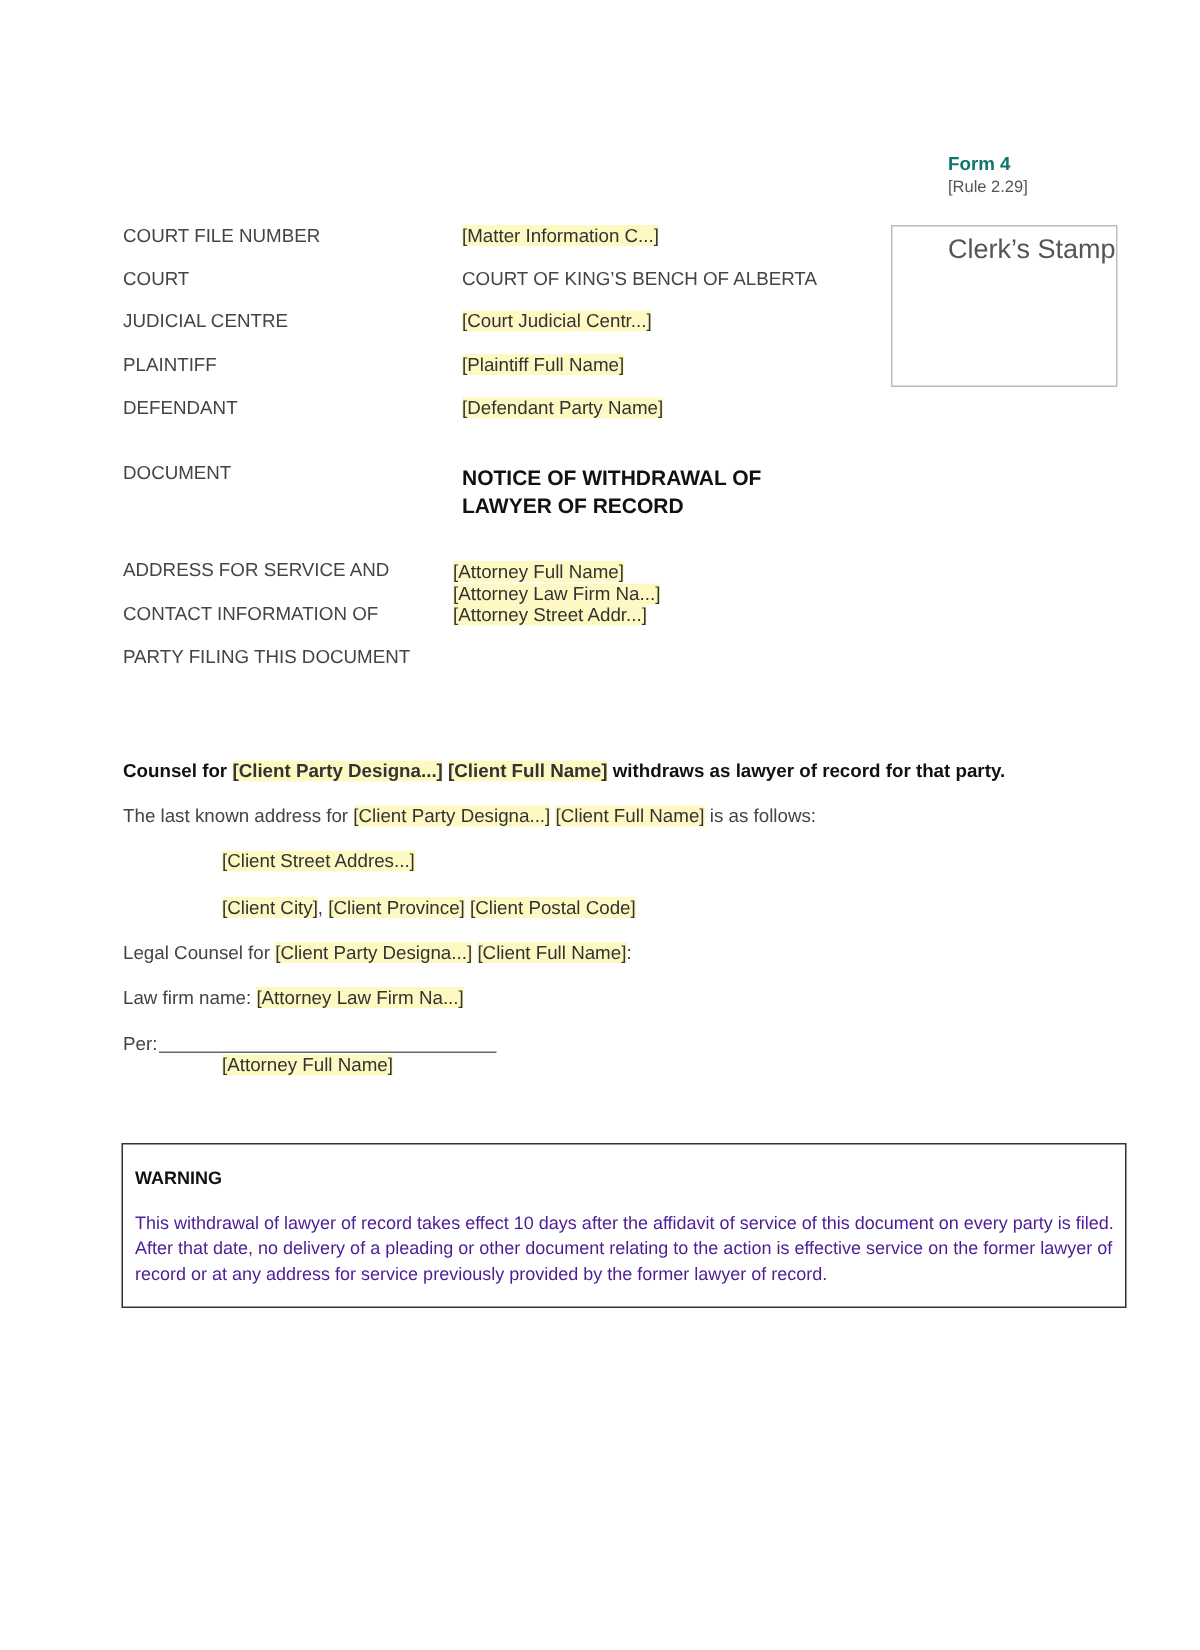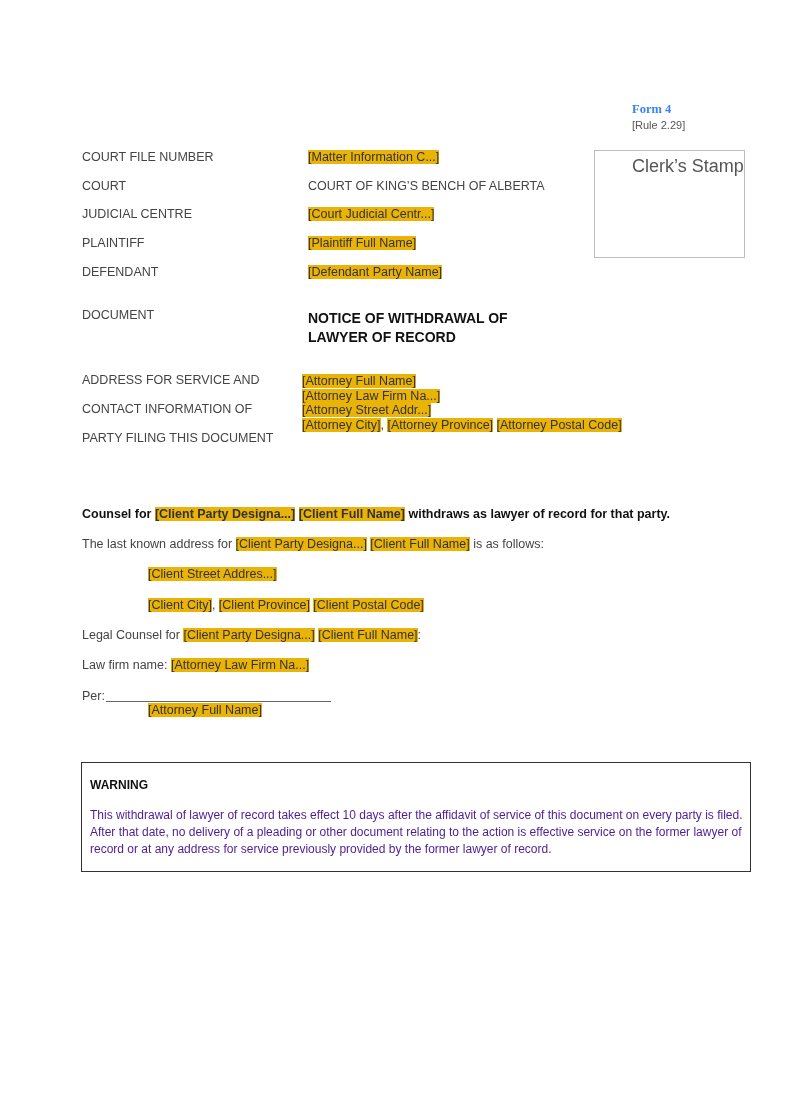--- a/index.html
+++ b/index.html
@@ -1,22 +1,22 @@
 <!DOCTYPE html>
 <html><head>
   <meta charset="utf-8">
   <style>
     html, body { margin: 0; padding: 0; background: #ffffff; }
     body {
       width: 800px; height: 1100px; position: relative; overflow: hidden;
       font-family: "Liberation Sans", sans-serif; color: #444444; font-size: 12.5px;
     }
-    .hl { background: #eab308; color: #333333; margin-top: 19px; }
+    .hl { background: #fef9c3; color: #333333; margin-top: 19px; }
     .abs { position: absolute; white-space: nowrap; }
-    .form-no { left: 632px; top: 102px; font-weight: bold; color: #3b82f6; font-size: 12.5px; font-family: Liberation Serif, serif; }
+    .form-no { left: 632px; top: 102px; font-weight: bold; color: #0f766e; font-size: 12.5px; }
     .rule { left: 632px; top: 119px; color: #555; font-size: 11px; text-align: center; }
     .stamp-box {
       position: absolute; left: 594px; top: 150px; width: 151px; height: 108px;
       border: 1px solid #bdbdbd; box-sizing: border-box;
     }
     .stamp-label { position: absolute; left: 37px; top: 5px; color: #555; font-size: 18px; white-space: nowrap; }
     .lbl { left: 82px; color: #444; font-size: 12.5px; }
     .val { left: 308px; font-size: 12.5px; color: #444; }
     .doc-title { left: 308px; top: 309px; font-weight: bold; font-size: 14px; color: #111; line-height: 19px; }
     .addr-block { left: 302px; top: 374px; font-size: 12.5px; line-height: 14.5px; color: #333; }
@@ -69,23 +69,20 @@
 </div>
 
 <div class="abs lbl" style="top:373px">ADDRESS FOR SERVICE AND</div>
 <div class="abs lbl" style="top:402px">CONTACT INFORMATION OF</div>
 <div class="abs lbl" style="top:431px">PARTY FILING THIS DOCUMENT</div>
 
 <div class="abs addr-block">
   <div><span class="hl">[Attorney Full Name]</span></div>
   <div><span class="hl">[Attorney Law Firm Na...]</span></div>
   <div><span class="hl">[Attorney Street Addr...]</span></div>
-  <div>
-    <span class="hl">[Attorney City]</span><span style="white-space:pre">, </span><span class="hl">[Attorney Province]</span><span style="white-space:pre"> </span><span class="hl">[Attorney Postal Code]</span>
-  </div>
 </div>
 
 <div class="abs para bold" style="top:507px">
   <span style="white-space:pre">Counsel for </span><span class="hl">[Client Party Designa...]</span> <span class="hl">[Client Full Name]</span><span style="white-space:pre"> withdraws as lawyer of record for that party.</span>
 </div>
 
 <div class="abs para" style="top:537px">
   <span style="white-space:pre">The last known address for </span><span class="hl">[Client Party Designa...]</span> <span class="hl">[Client Full Name]</span><span style="white-space:pre"> is as follows:</span>
 </div>
 

